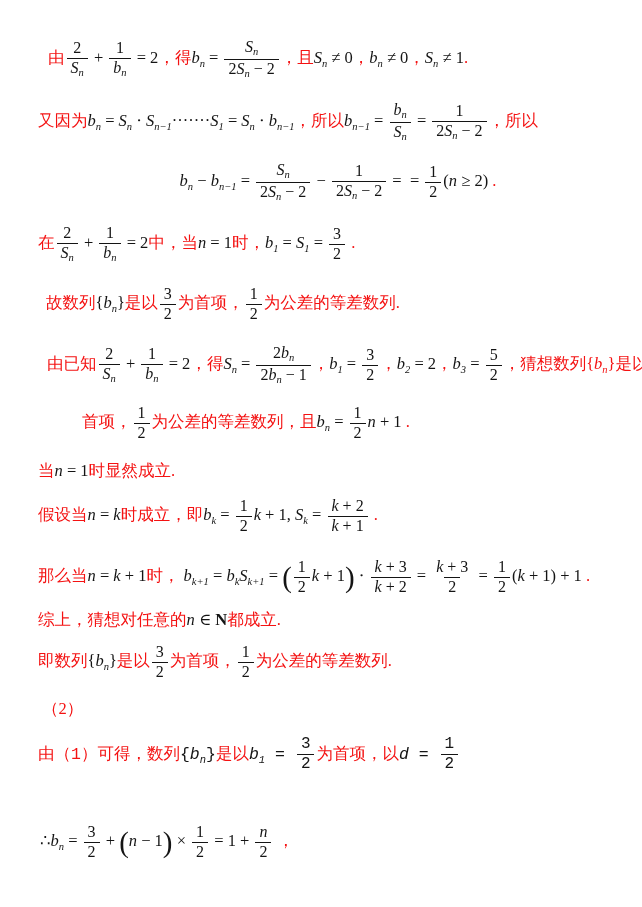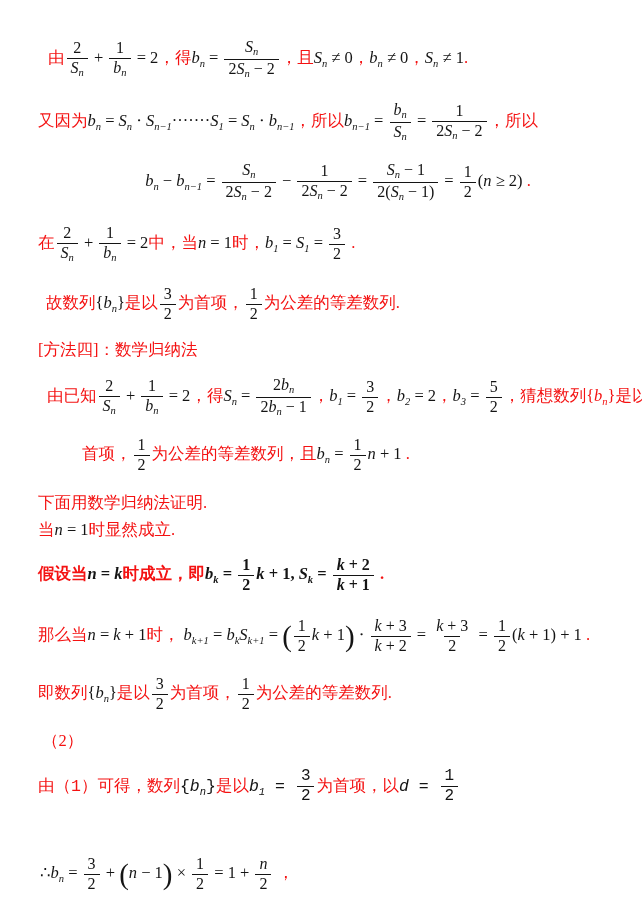--- a/index.html
+++ b/index.html
@@ -45,45 +45,41 @@
         </span><span class="tk"> = </span><span class="frac">
           <span class="num"><span class="tk">1</span></span>
           <span class="den"><span class="tk">2</span><span class="tk it">S</span><span class="tk sb">n</span><span class="tk"> − 2</span></span>
         </span><span class="tk red">，</span><span class="tk red">所以</span></div>
       <div class="line" style="min-height: 52px; line-height: 52px; margin-bottom: 4px; padding-left: 2px; text-align: center;"><span class="tk it">b</span><span class="tk sb">n</span><span class="tk"> − </span><span class="tk it">b</span><span class="tk sb">n−1</span><span class="tk"> = </span><span class="frac">
           <span class="num"><span class="tk it">S</span><span class="tk sb">n</span></span>
           <span class="den"><span class="tk">2</span><span class="tk it">S</span><span class="tk sb">n</span><span class="tk"> − 2</span></span>
         </span><span class="tk"> − </span><span class="frac">
           <span class="num"><span class="tk">1</span></span>
           <span class="den"><span class="tk">2</span><span class="tk it">S</span><span class="tk sb">n</span><span class="tk"> − 2</span></span>
-        </span><span class="tk"> = </span><span class="frac">
-          <span class="num"><span class="tk it">S</span><span class="tk sb">n</span><span class="tk"> − 1</span></span>
-          <span class="den"><span class="tk">2(</span><span class="tk it">S</span><span class="tk sb">n</span><span class="tk"> − 1)</span></span>
-        </span><span class="tk"> = </span><span class="frac">
+        </span><span class="tk"> = </span><span class="tk"> = </span><span class="frac">
           <span class="num"><span class="tk">1</span></span>
           <span class="den"><span class="tk">2</span></span>
         </span><span class="tk">(</span><span class="tk it">n</span><span class="tk"> ≥ 2)</span><span class="tk red"> .</span></div>
       <div class="line" style="min-height: 52px; line-height: 52px; margin-bottom: 2px;"><span class="tk red">在</span><span class="frac">
           <span class="num"><span class="tk">2</span></span>
           <span class="den"><span class="tk it">S</span><span class="tk sb">n</span></span>
         </span><span class="tk"> + </span><span class="frac">
           <span class="num"><span class="tk">1</span></span>
           <span class="den"><span class="tk it">b</span><span class="tk sb">n</span></span>
         </span><span class="tk"> = 2</span><span class="tk red">中，</span><span class="tk red">当</span><span class="tk it">n</span><span class="tk"> = 1</span><span class="tk red">时，</span><span class="tk it">b</span><span class="tk sb">1</span><span class="tk"> = </span><span class="tk it">S</span><span class="tk sb">1</span><span class="tk"> = </span><span class="frac">
           <span class="num"><span class="tk">3</span></span>
           <span class="den"><span class="tk">2</span></span>
         </span><span class="tk red"> .</span></div>
       <div class="line" style="min-height: 52px; line-height: 52px; margin-bottom: 3px; margin-left: 8px;"><span class="tk red">故数列</span><span class="tk">{</span><span class="tk it">b</span><span class="tk sb">n</span><span class="tk">}</span><span class="tk red">是以</span><span class="frac">
           <span class="num"><span class="tk">3</span></span>
           <span class="den"><span class="tk">2</span></span>
         </span><span class="tk red">为首项，</span><span class="frac">
           <span class="num"><span class="tk">1</span></span>
           <span class="den"><span class="tk">2</span></span>
         </span><span class="tk red">为公差的等差数列.</span></div>
-      <div class="line" style="min-height: 24px; line-height: 24px; margin-bottom: 8px;"><span class="tk red">[方法四]：数学归纳法</span></div>
       <div class="line" style="min-height: 52px; line-height: 52px; margin-bottom: 0px; padding-left: 9px;"><span class="tk red">由已知</span><span class="frac">
           <span class="num"><span class="tk">2</span></span>
           <span class="den"><span class="tk it">S</span><span class="tk sb">n</span></span>
         </span><span class="tk"> + </span><span class="frac">
           <span class="num"><span class="tk">1</span></span>
           <span class="den"><span class="tk it">b</span><span class="tk sb">n</span></span>
         </span><span class="tk"> = 2</span><span class="tk red">，</span><span class="tk red">得</span><span class="tk it">S</span><span class="tk sb">n</span><span class="tk"> = </span><span class="frac">
           <span class="num"><span class="tk">2</span><span class="tk it">b</span><span class="tk sb">n</span></span>
           <span class="den"><span class="tk">2</span><span class="tk it">b</span><span class="tk sb">n</span><span class="tk"> − 1</span></span>
         </span><span class="tk red">，</span><span class="tk it">b</span><span class="tk sb">1</span><span class="tk"> = </span><span class="frac">
@@ -93,42 +89,42 @@
           <span class="num"><span class="tk">5</span></span>
           <span class="den"><span class="tk">2</span></span>
         </span><span class="tk red">，</span><span class="tk red">猜想数列</span><span class="tk red">{</span><span class="tk it red">b</span><span class="tk sb red">n</span><span class="tk red">}</span><span class="tk red">是以</span></div>
       <div class="line" style="min-height: 52px; line-height: 52px; margin-bottom: 5px; margin-left: 44px;"><span class="tk red">首项，</span><span class="frac">
           <span class="num"><span class="tk">1</span></span>
           <span class="den"><span class="tk">2</span></span>
         </span><span class="tk red">为公差的等差数列，且</span><span class="tk it">b</span><span class="tk sb">n</span><span class="tk"> = </span><span class="frac">
           <span class="num"><span class="tk">1</span></span>
           <span class="den"><span class="tk">2</span></span>
         </span><span class="tk it">n</span><span class="tk"> + 1</span><span class="tk red"> .</span></div>
-      <div class="line" style="min-height: 24px; line-height: 24px; margin-bottom: 3px;"><span class="tk red">下面用数学归纳法证明.</span></div>
       <div class="line" style="min-height: 24px; line-height: 24px; margin-bottom: 6px;"><span class="tk red">当</span><span class="tk it">n</span><span class="tk"> = 1</span><span class="tk red">时显然成立.</span></div>
-      <div class="line" style="min-height: 52px; line-height: 52px; margin-bottom: 3px; font-weight: bold;"><span class="tk red">假设当</span><span class="tk it">n</span><span class="tk"> = </span><span class="tk it">k</span><span class="tk red">时成立，即</span><span class="tk it">b</span><span class="tk sb">k</span><span class="tk"> = </span><span class="frac">
+      <div class="line" style="min-height: 52px; line-height: 52px; margin-bottom: 3px;"><span class="tk red">假设当</span><span class="tk it">n</span><span class="tk"> = </span><span class="tk it">k</span><span class="tk red">时成立，即</span><span class="tk it">b</span><span class="tk sb">k</span><span class="tk"> = </span><span class="frac">
           <span class="num"><span class="tk">1</span></span>
           <span class="den"><span class="tk">2</span></span>
         </span><span class="tk it">k</span><span class="tk"> + 1, </span><span class="tk it">S</span><span class="tk sb">k</span><span class="tk"> = </span><span class="frac">
           <span class="num"><span class="tk it">k</span><span class="tk"> + 2</span></span>
           <span class="den"><span class="tk it">k</span><span class="tk"> + 1</span></span>
         </span><span class="tk red"> .</span></div>
       <div class="line" style="min-height: 52px; line-height: 52px; margin-bottom: 0px;"><span class="tk red">那么当</span><span class="tk it">n</span><span class="tk"> = </span><span class="tk it">k</span><span class="tk"> + 1</span><span class="tk red">时，</span><span class="tk"> </span><span class="tk it">b</span><span class="tk sb">k+1</span><span class="tk"> = </span><span class="tk it">b</span><span class="tk sb">k</span><span class="tk it">S</span><span class="tk sb">k+1</span><span class="tk"> = </span><span class="tk bigp">(</span><span class="frac">
           <span class="num"><span class="tk">1</span></span>
           <span class="den"><span class="tk">2</span></span>
         </span><span class="tk it">k</span><span class="tk"> + 1</span><span class="tk bigp">)</span><span class="tk"> ⋅ </span><span class="frac">
           <span class="num"><span class="tk it">k</span><span class="tk"> + 3</span></span>
           <span class="den"><span class="tk it">k</span><span class="tk"> + 2</span></span>
         </span><span class="tk"> = </span><span class="frac">
           <span class="num"><span class="tk it">k</span><span class="tk"> + 3</span></span>
           <span class="den"><span class="tk">2</span></span>
         </span><span class="tk"> = </span><span class="frac">
           <span class="num"><span class="tk">1</span></span>
           <span class="den"><span class="tk">2</span></span>
         </span><span class="tk">(</span><span class="tk it">k</span><span class="tk"> + 1) + 1</span><span class="tk red"> .</span></div>
+      <div class="line" style="min-height: 24px; line-height: 24px; margin-bottom: 3px;"><span class="tk red">综上，猜想对任意的</span><span class="tk it">n</span><span class="tk"> ∈ </span><span class="tk bd">N</span><span class="tk red">都成立.</span></div>
       <div class="line" style="min-height: 52px; line-height: 52px; margin-bottom: 4px;"><span class="tk red">即数列</span><span class="tk">{</span><span class="tk it">b</span><span class="tk sb">n</span><span class="tk">}</span><span class="tk red">是以</span><span class="frac">
           <span class="num"><span class="tk">3</span></span>
           <span class="den"><span class="tk">2</span></span>
         </span><span class="tk red">为首项，</span><span class="frac">
           <span class="num"><span class="tk">1</span></span>
           <span class="den"><span class="tk">2</span></span>
         </span><span class="tk red">为公差的等差数列.</span></div>
       <div class="line" style="min-height: 24px; line-height: 24px; margin-bottom: 8px; padding-left: 4px;"><span class="tk red">（2）</span></div>
       <div class="line" style="min-height: 52px; line-height: 52px; margin-bottom: 0px; font-family: Liberation Mono, monospace;"><span class="tk red">由（1）可得，数列</span><span class="tk">{</span><span class="tk it">b</span><span class="tk sb">n</span><span class="tk">}</span><span class="tk red">是以</span><span class="tk it">b</span><span class="tk sb">1</span><span class="tk"> = </span><span class="frac">
           <span class="num"><span class="tk">3</span></span>

